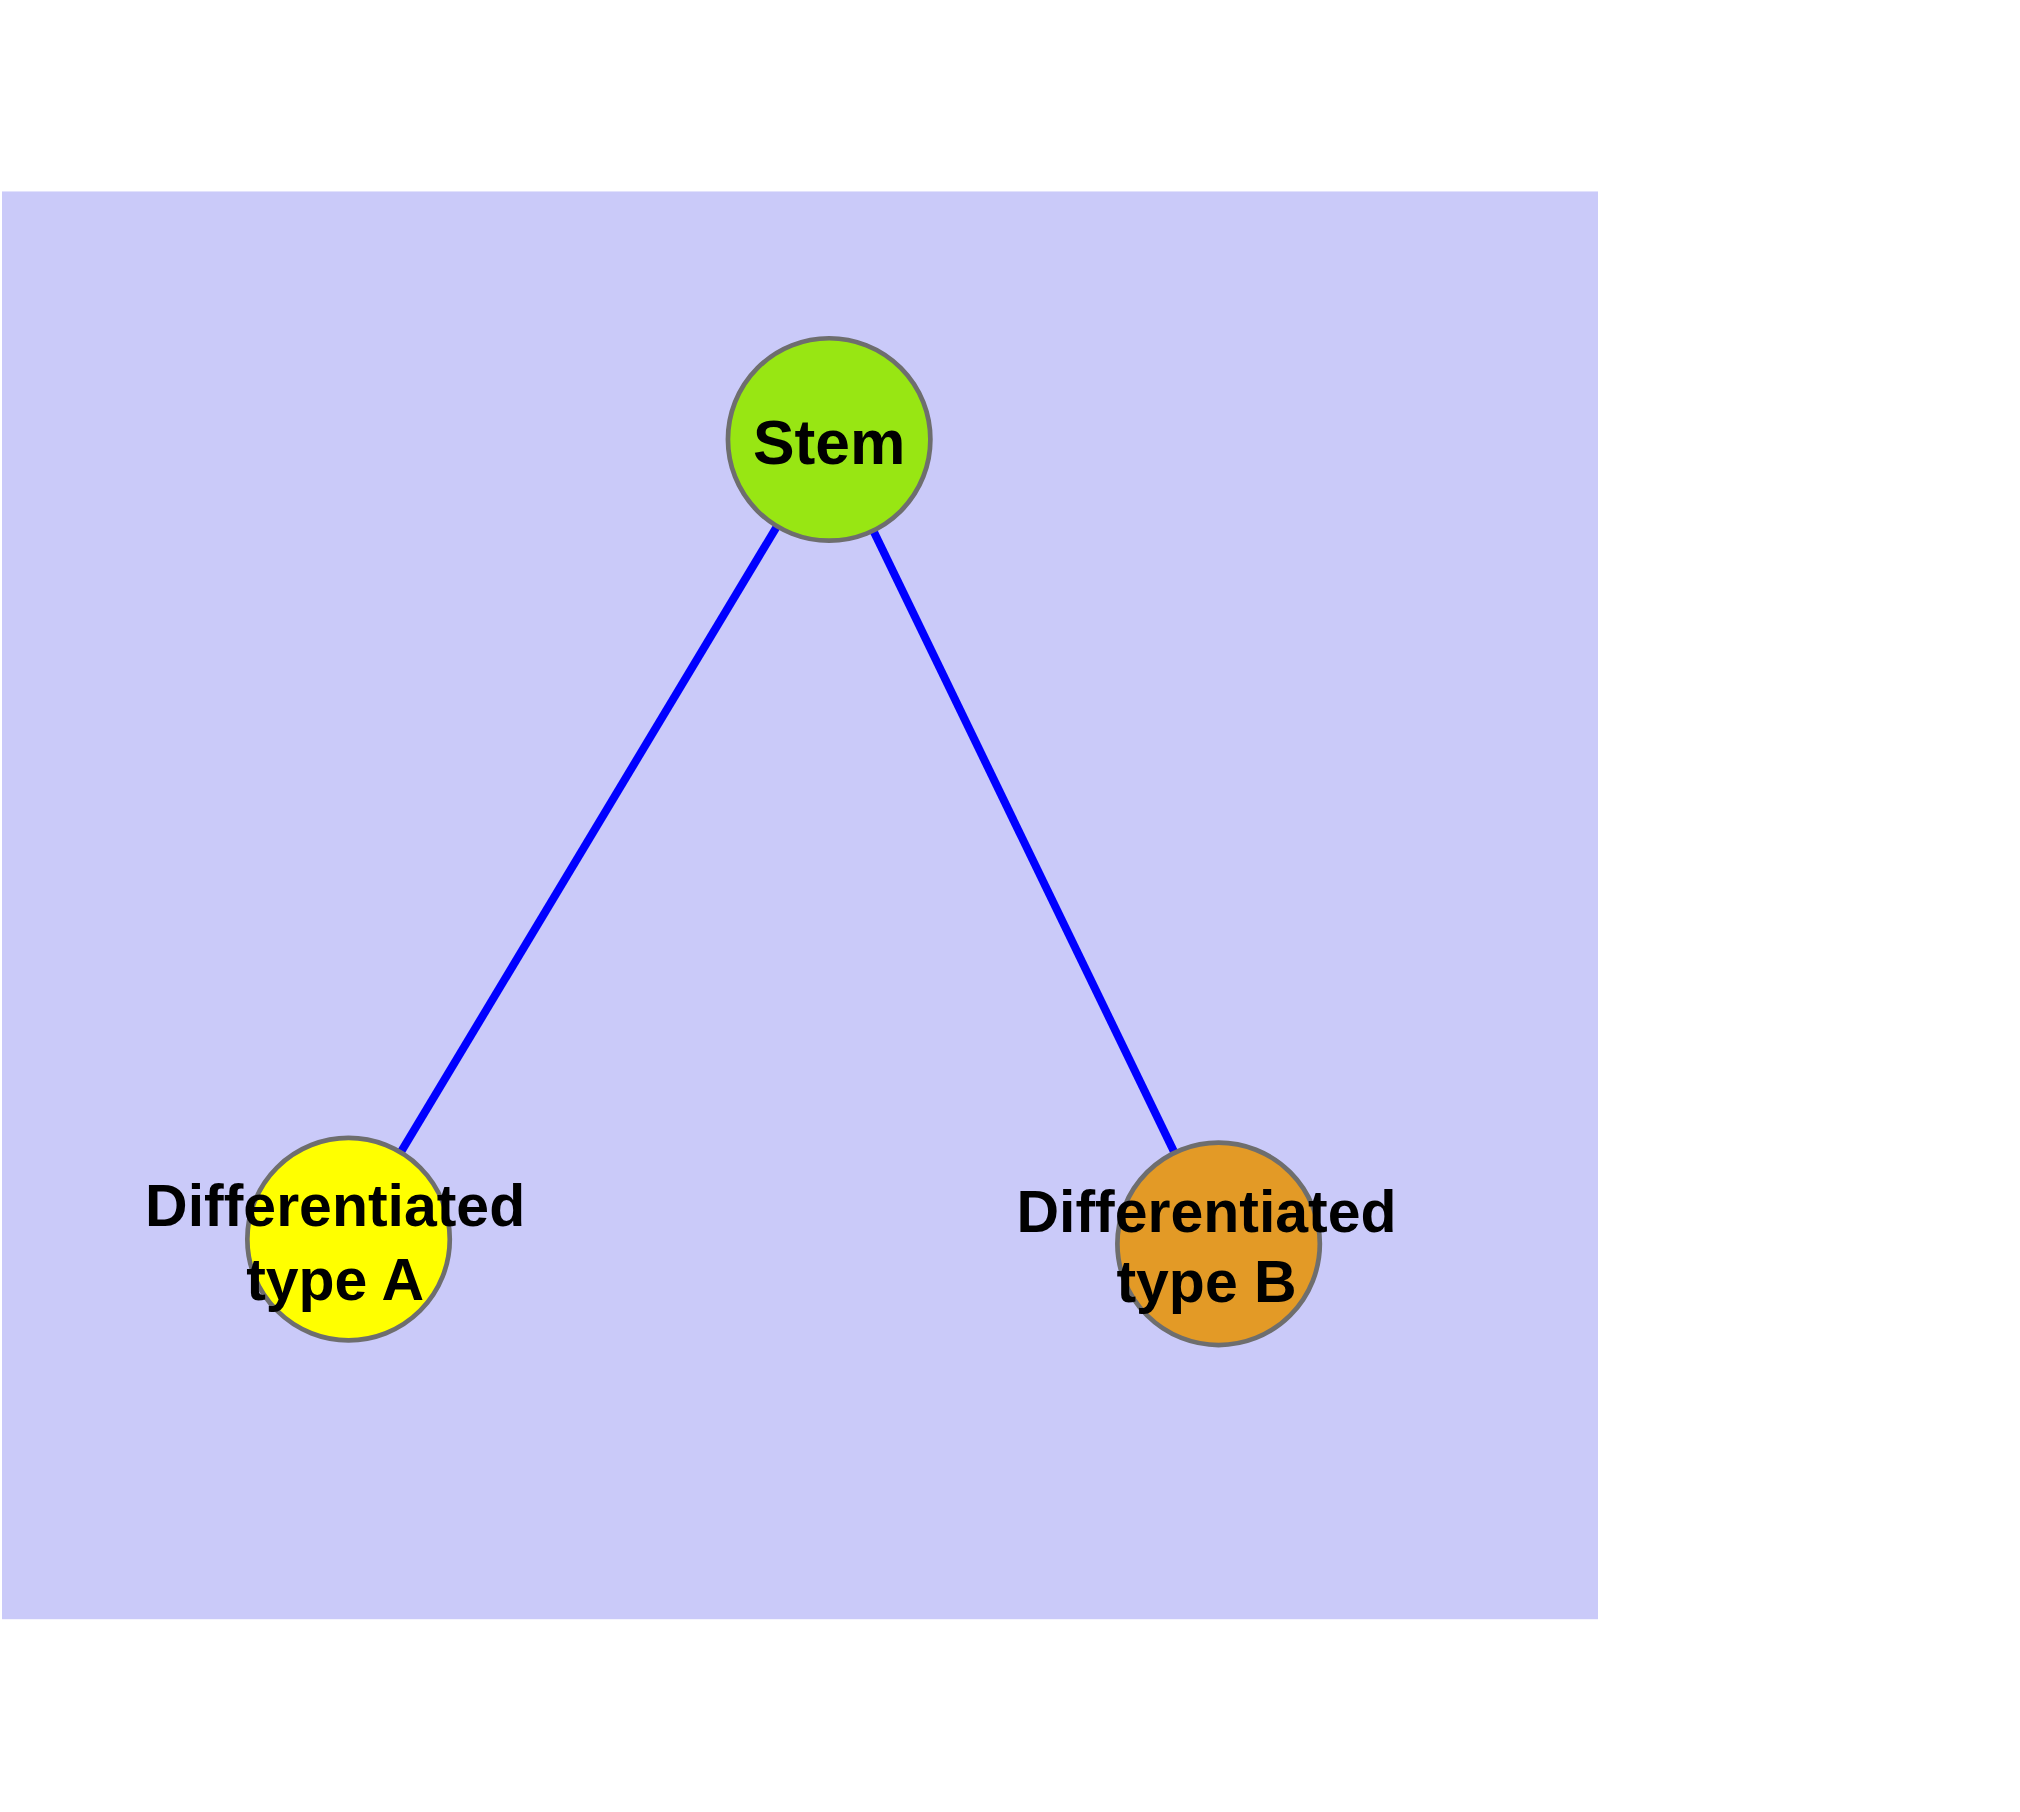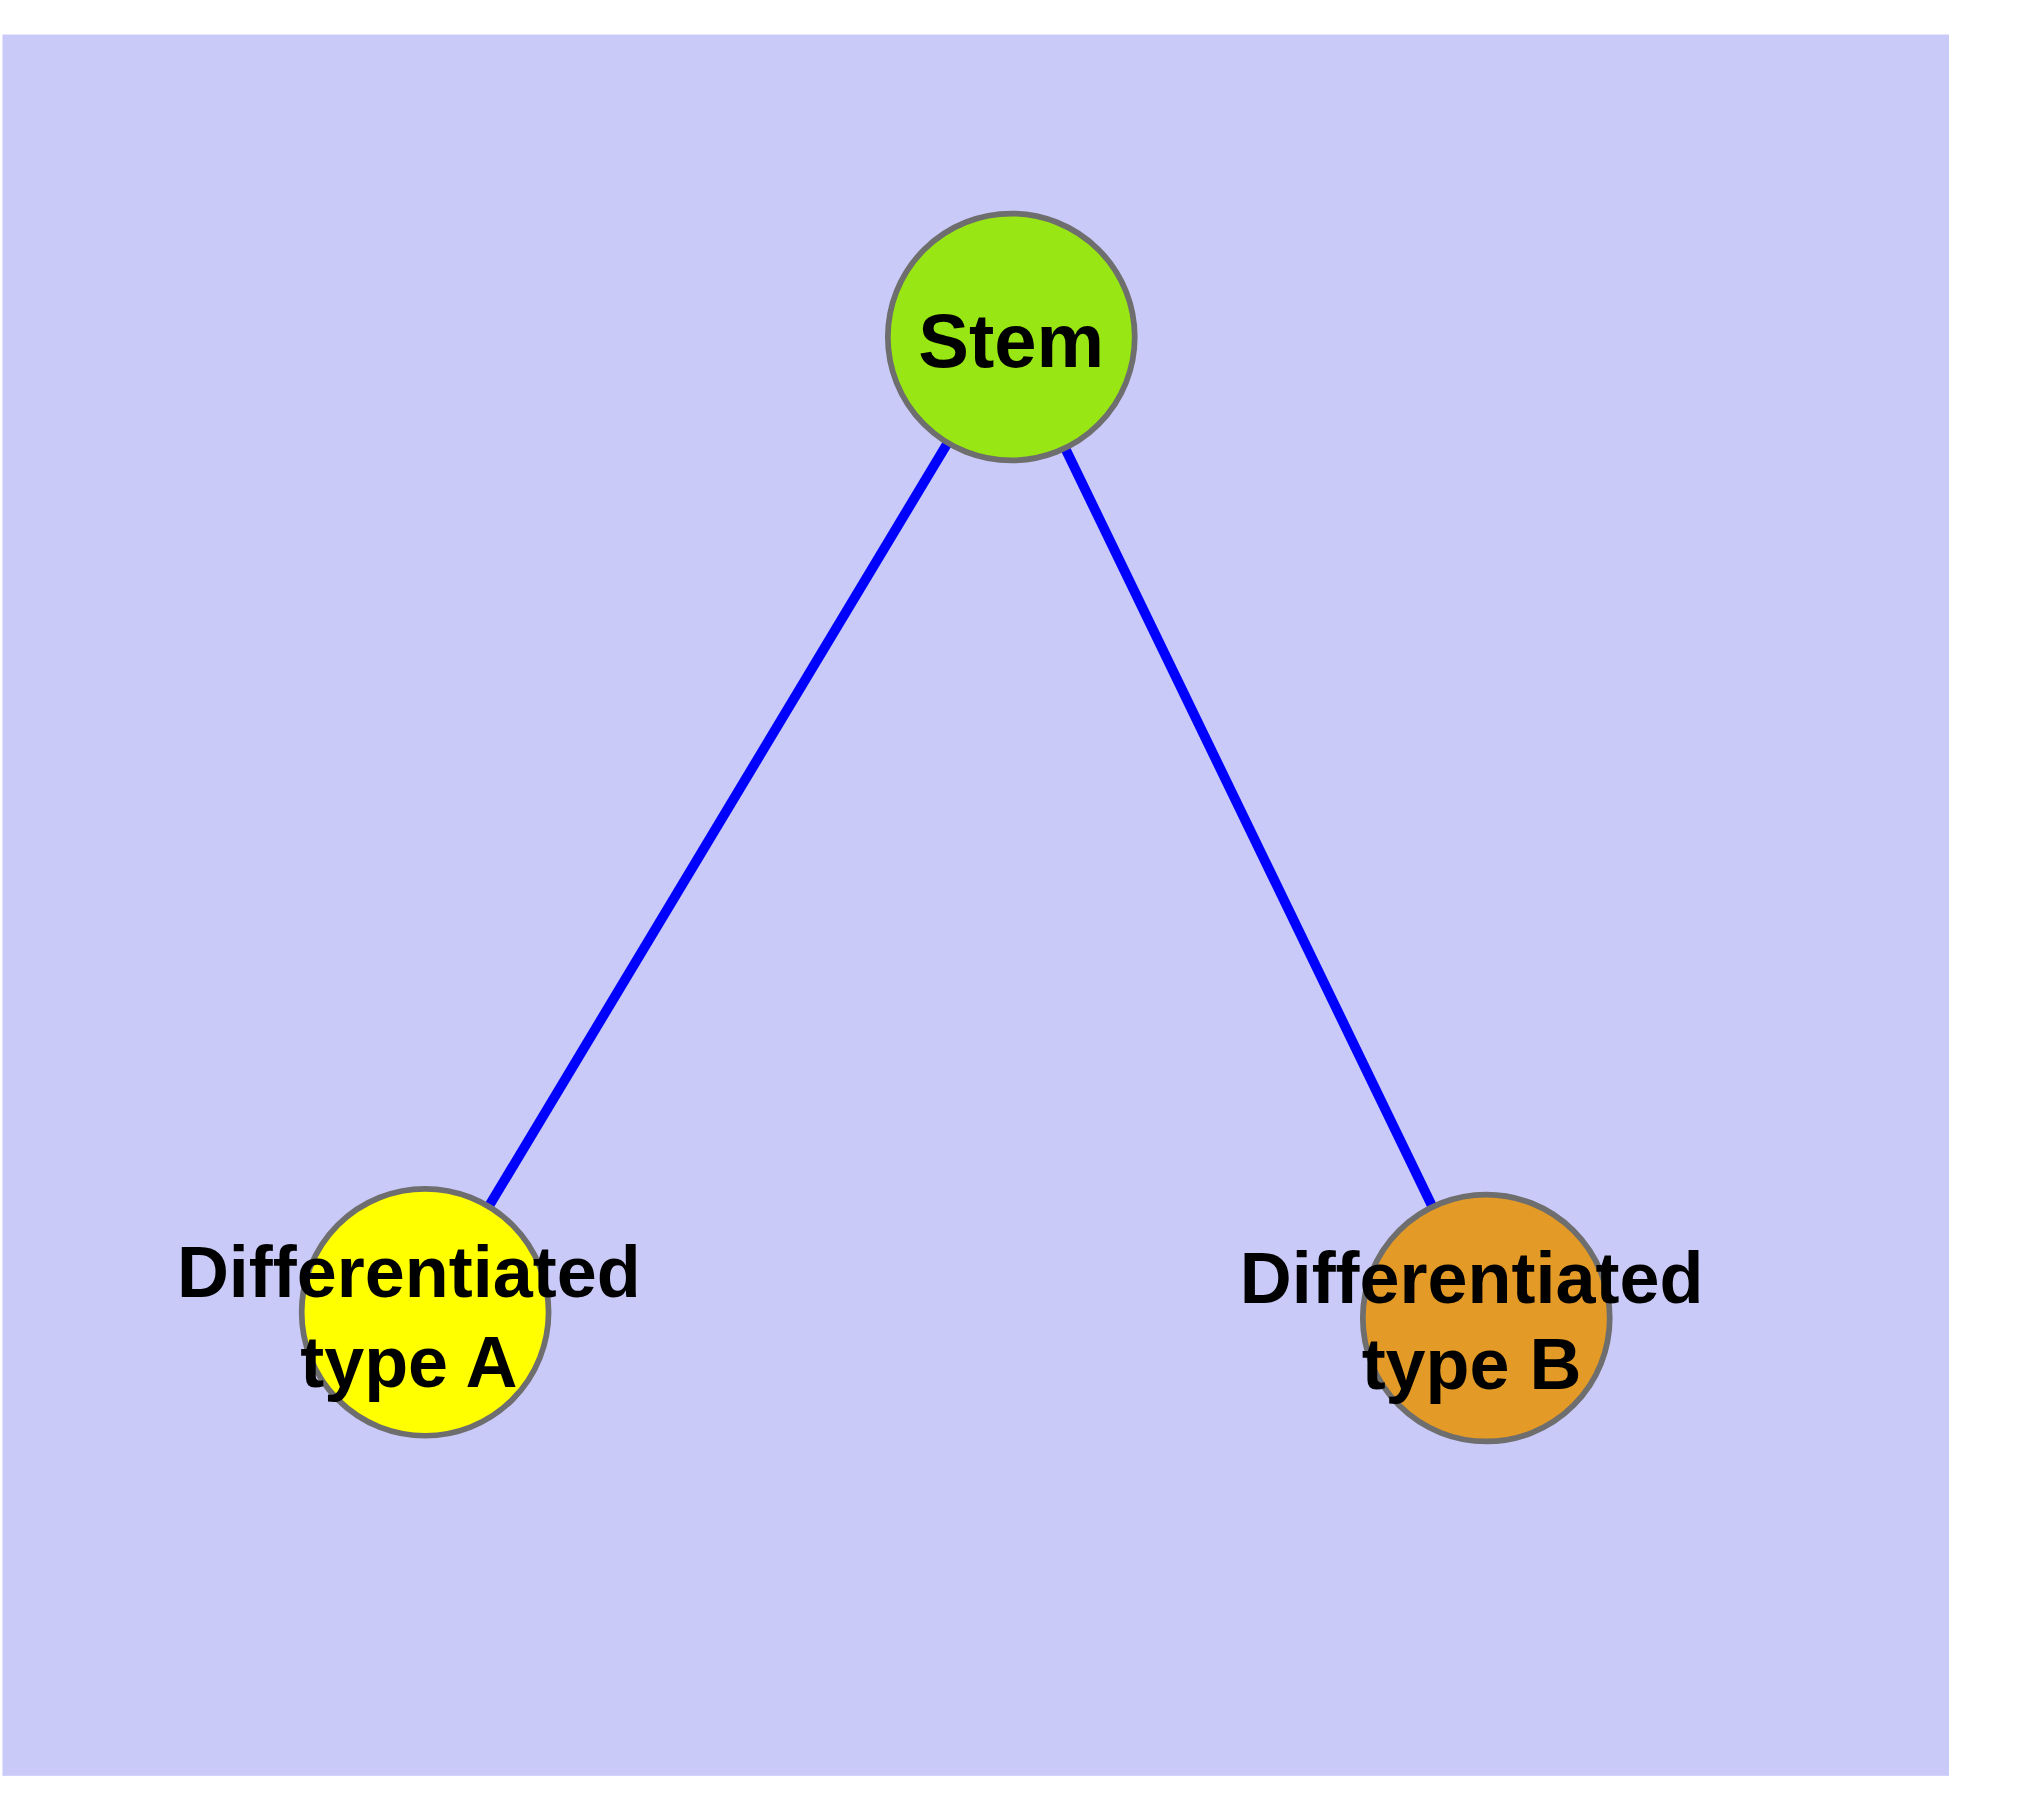--- a/index.html
+++ b/index.html
@@ -5,21 +5,21 @@
   html, body {
     margin: 0;
     padding: 0;
     background: #ffffff;
     width: 2021px;
     height: 1812px;
     overflow: hidden;
   }
   .stage {
     position: relative;
-    width: 1949px;
+    width: 1598px;
     height: 1812px;
   }
   svg.graph {
     position: absolute;
     left: 0;
     top: 0;
     width: 100%;
     height: 100%;
     display: block;
   }

